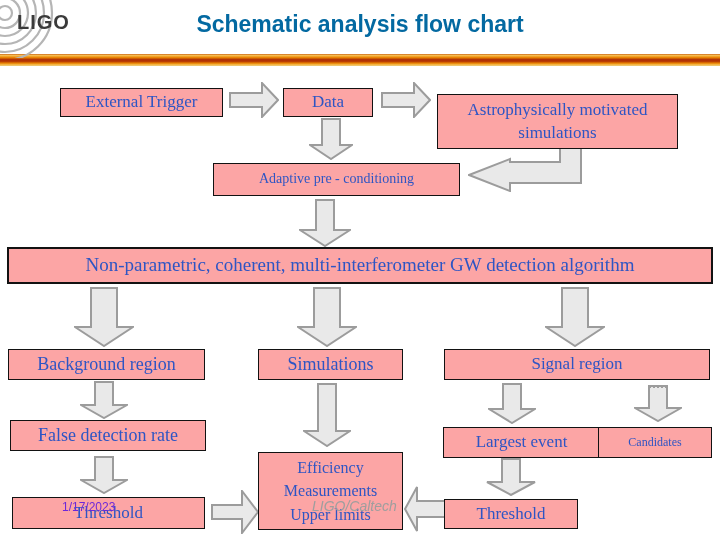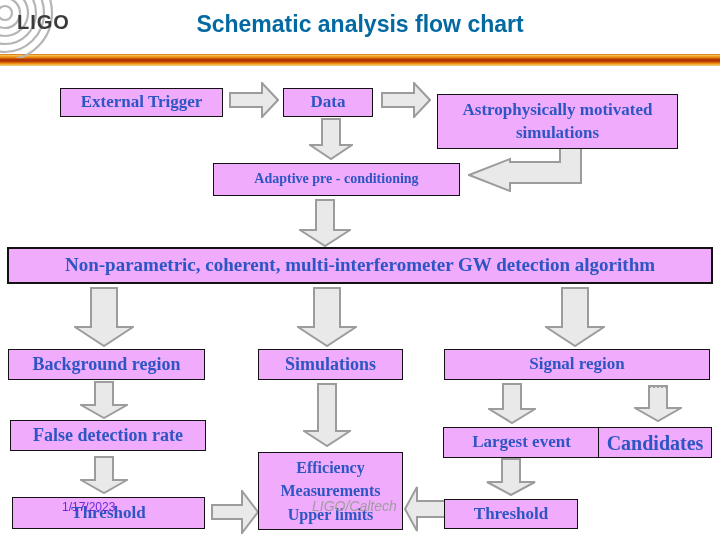--- a/index.html
+++ b/index.html
@@ -3,23 +3,23 @@
 <meta charset="utf-8">
 <style>
   html,body{margin:0;padding:0;background:#fff;}
   #slide{position:relative;width:720px;height:540px;background:#ffffff;overflow:hidden;
          font-family:"Liberation Sans",sans-serif;}
   .title{position:absolute;left:0;top:11px;width:720px;text-align:center;
          font-family:"Liberation Sans",sans-serif;font-weight:bold;font-size:23px;color:#0369a1;}
   .hbar{position:absolute;left:0;top:54px;width:720px;height:12px;
         background:linear-gradient(to bottom,#c9661a 0%,#f6be4f 12%,#e88000 30%,#b23305 46%,
                    #b23305 60%,#e88000 76%,#f6be4f 90%,#e9c87e 100%);}
-  .box{position:absolute;background:#f0abfc;border:1.6px solid #121212;box-sizing:border-box;
+  .box{position:absolute;background:#fca5a5;border:1.6px solid #121212;box-sizing:border-box;
        display:flex;align-items:center;justify-content:center;text-align:center;
-       font-family:"Liberation Serif",serif;font-weight:bold;color:#2e55c4;line-height:1.3;
+       font-family:"Liberation Serif",serif;font-weight:normal;color:#2e55c4;line-height:1.3;
        z-index:2;}
   .box>span{position:relative;z-index:4;padding:0 3px;}
   .arrow{position:absolute;z-index:1;}
   .arrow polygon{fill:#e9e9e9;stroke:#9c9c9c;stroke-width:2;}
   .watermark{position:absolute;z-index:3;color:#6d28d9;white-space:nowrap;}
   .wm-date{font-size:12px;}
   .wm-credit{font-size:14px;font-style:italic;color:#9e9e9e;text-align:right;}
   .logo{position:absolute;left:0;top:0;z-index:5;}
 </style>
 </head>
@@ -71,21 +71,21 @@
     </div>
   <div class="box" style="left:12px;top:497px;width:193px;height:32px;font-size:17px;">
       <span>Threshold</span>
     </div>
   <div class="box" style="left:258px;top:452px;width:145px;height:78px;font-size:16px;line-height:1.45;">
       <span>Efficiency Measurements Upper limits</span>
     </div>
   <div class="box" style="left:443px;top:427px;width:157px;height:31px;font-size:17px;">
       <span>Largest event</span>
     </div>
-  <div class="box" style="left:598px;top:427px;width:114px;height:31px;font-size:20px;">
+  <div class="box" style="left:598px;top:427px;width:114px;height:31px;font-size:12px;">
       <span>Candidates</span>
     </div>
   <div class="box" style="left:444px;top:499px;width:134px;height:30px;font-size:17px;">
       <span>Threshold</span>
     </div>
 
   <svg class="arrow" style="left:229px;top:82px;" width="50" height="36">
       <polygon points="1,11 33,11 33,1 49,18 33,35 33,25 1,25"></polygon>
     </svg>
   <svg class="arrow" style="left:381px;top:82px;" width="50" height="36">

